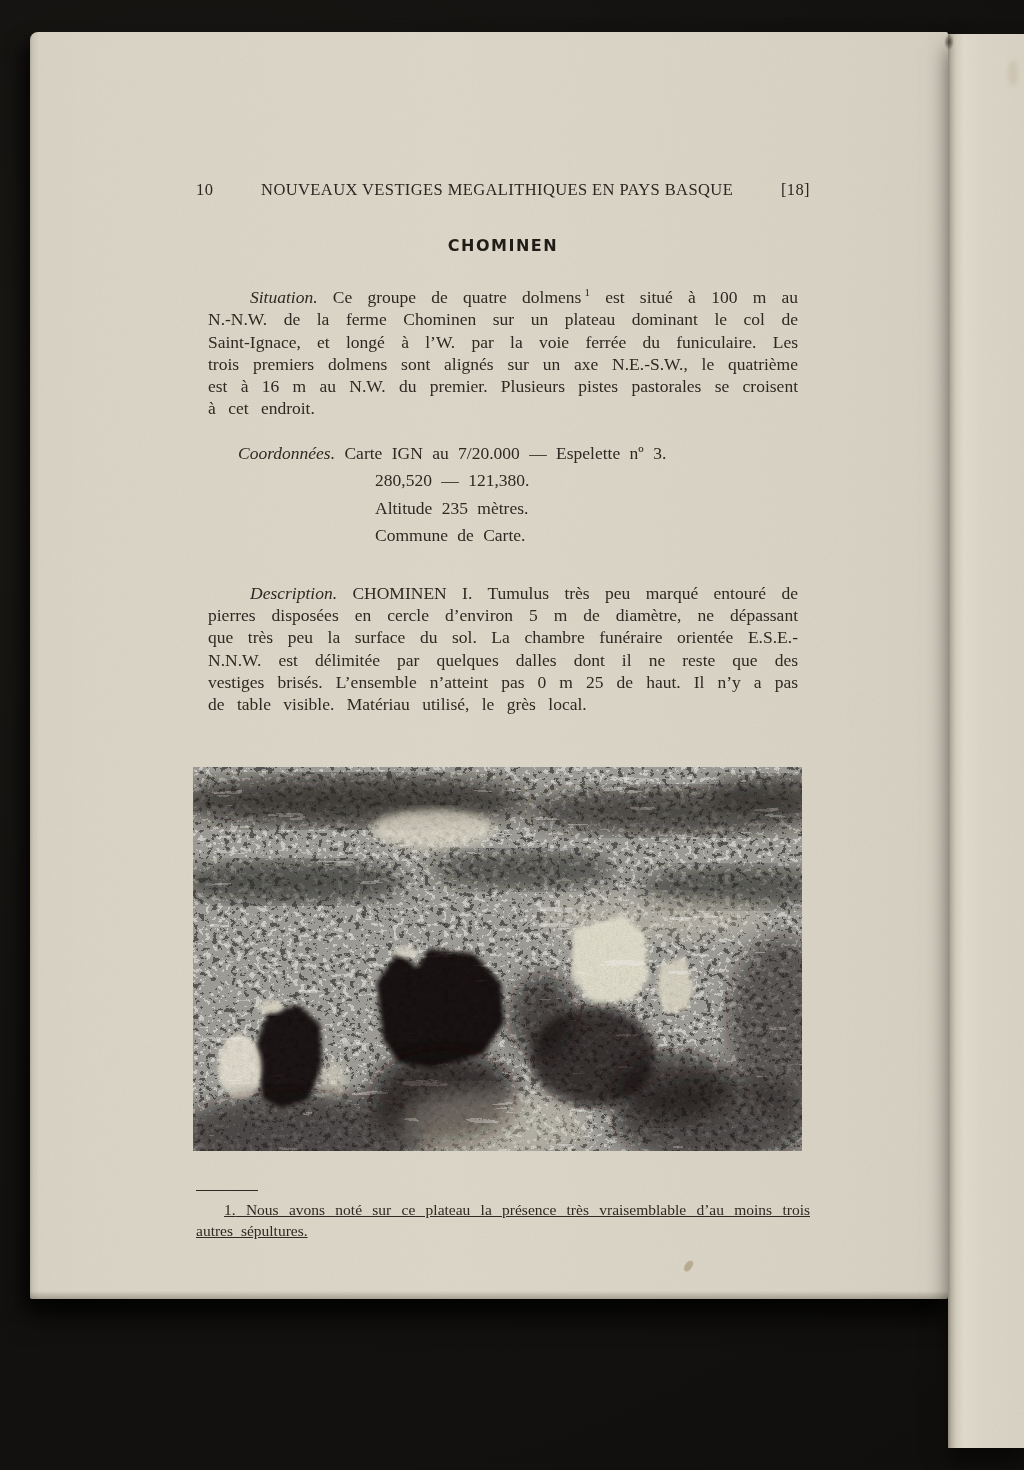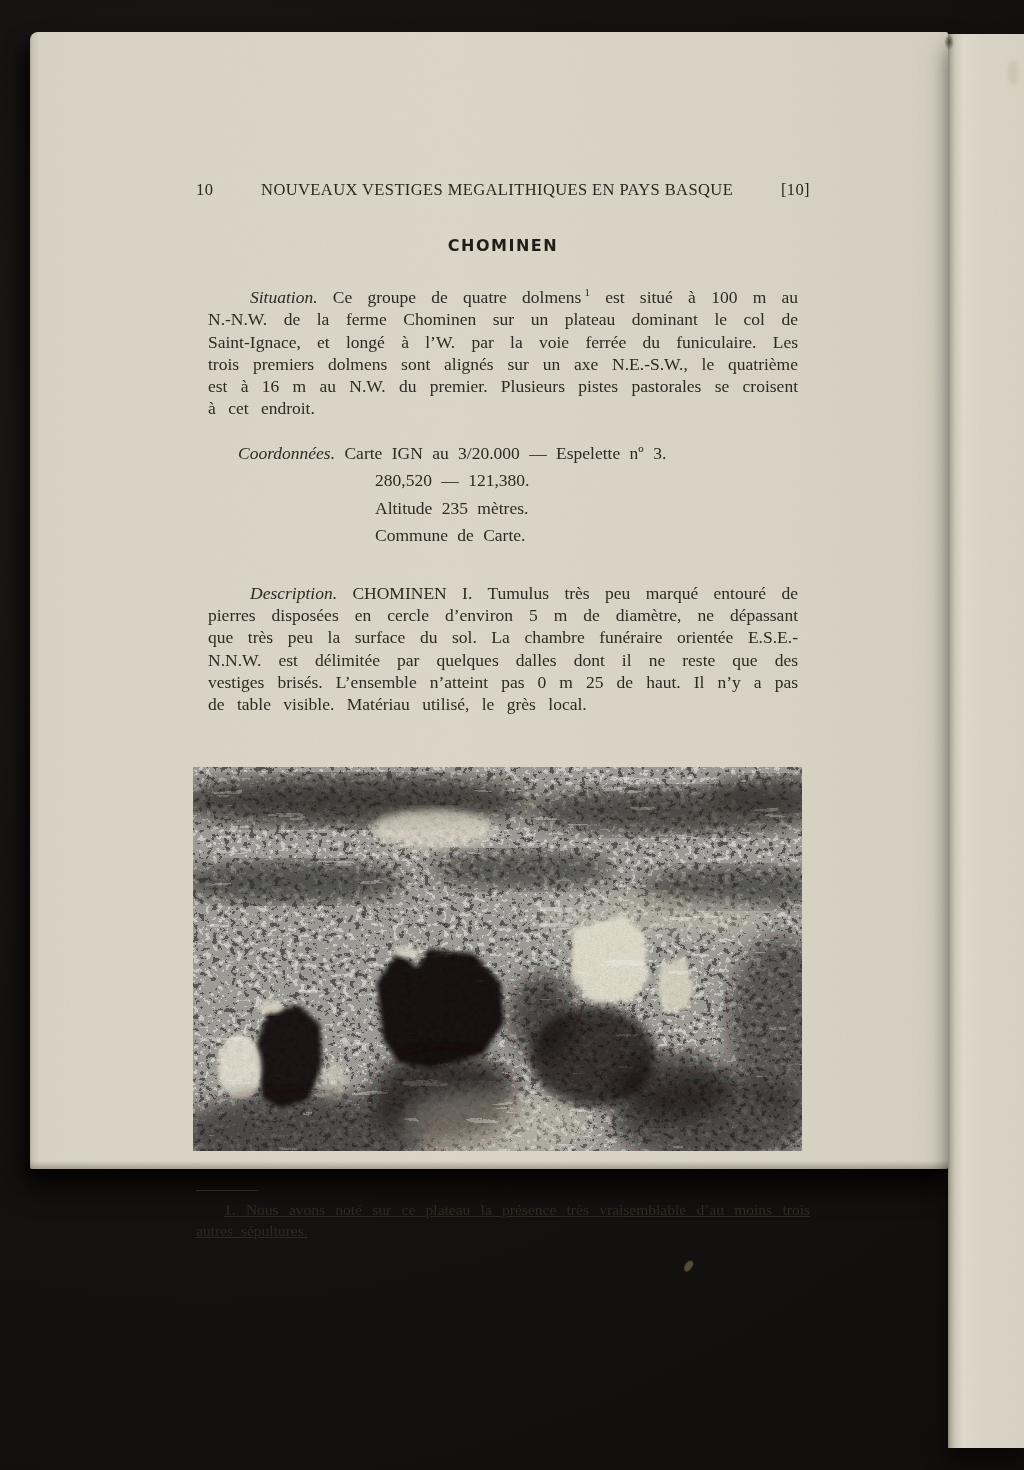--- a/index.html
+++ b/index.html
@@ -4,21 +4,21 @@
 <style>
   html,body{margin:0;padding:0;background:#0d0c0a;}
   .scene{
     position:relative;width:1024px;height:1470px;overflow:hidden;
     background:
       radial-gradient(circle at 20% 30%, #1b1916 0%, #151311 45%, #100f0d 100%);
     font-family:"Liberation Serif", serif;
   }
   
   .page{
-    position:absolute;left:30px;top:32px;width:918px;height:1137px;
+    position:absolute;left:30px;top:32px;width:918px;height:1267px;
     background:
       linear-gradient(to right,#b6b1a2 0px,#ccc7b8 3px,#d8d3c4 9px,#dad5c6 60px,#dcd7c8 420px,#d9d4c5 760px,#d5d0c1 918px);
     border-radius:8px 2px 2px 2px;
     box-shadow:-8px 10px 16px rgba(0,0,0,.5), 0 18px 26px 2px rgba(0,0,0,.6);
   }
   .page::after{ 
     content:"";position:absolute;left:0;right:0;bottom:0;height:8px;
     background:linear-gradient(to bottom,rgba(0,0,0,0),rgba(70,62,50,.35));
     border-radius:0 0 2px 2px;
   }
@@ -89,29 +89,29 @@
 
 <div class="scene">
 
   <div class="page">
 
     <div class="content">
 
       <div class="header-row">
         <span>10</span>
         <span class="running-title">NOUVEAUX VESTIGES MEGALITHIQUES EN PAYS BASQUE</span>
-        <span>[10]</span>
+        <span>[18]</span>
       </div>
 
       <h1 class="section-title">CHOMINEN</h1>
 
       <p class="para situation"><span class="label-italic">Situation.</span><span> Ce groupe de quatre dolmens</span><sup class="fn-ref">1</sup><span> est situé à 100 m au N.-N.W. de la ferme Chominen sur un plateau dominant le col de Saint-Ignace, et longé à l’W. par la voie ferrée du funiculaire. Les trois premiers dolmens sont alignés sur un axe N.E.-S.W., le quatrième est à 16 m au N.W. du premier. Plusieurs pistes pastorales se croisent à cet endroit.</span></p>
 
       <div class="coords">
-        <div class="coords-line1"><span class="label-italic">Coordonnées.</span><span> Carte IGN au 3/20.000 — Espelette nº 3.</span></div>
+        <div class="coords-line1"><span class="label-italic">Coordonnées.</span><span> Carte IGN au 7/20.000 — Espelette nº 3.</span></div>
         <div class="coords-sub">
           <div>280,520 — 121,380.</div>
           <div>Altitude 235 mètres.</div>
           <div>Commune de Carte.</div>
         </div>
       </div>
 
       <p class="para description"><span class="label-italic">Description.</span><span> CHOMINEN I. Tumulus très peu marqué entouré de pierres disposées en cercle d’environ 5 m de diamètre, ne dépassant que très peu la surface du sol. La chambre funéraire orientée E.S.E.-N.N.W. est délimitée par quelques dalles dont il ne reste que des vestiges brisés. L’ensemble n’atteint pas 0 m 25 de haut. Il n’y a pas de table visible. Matériau utilisé, le grès local.</span></p>
 
     </div>

